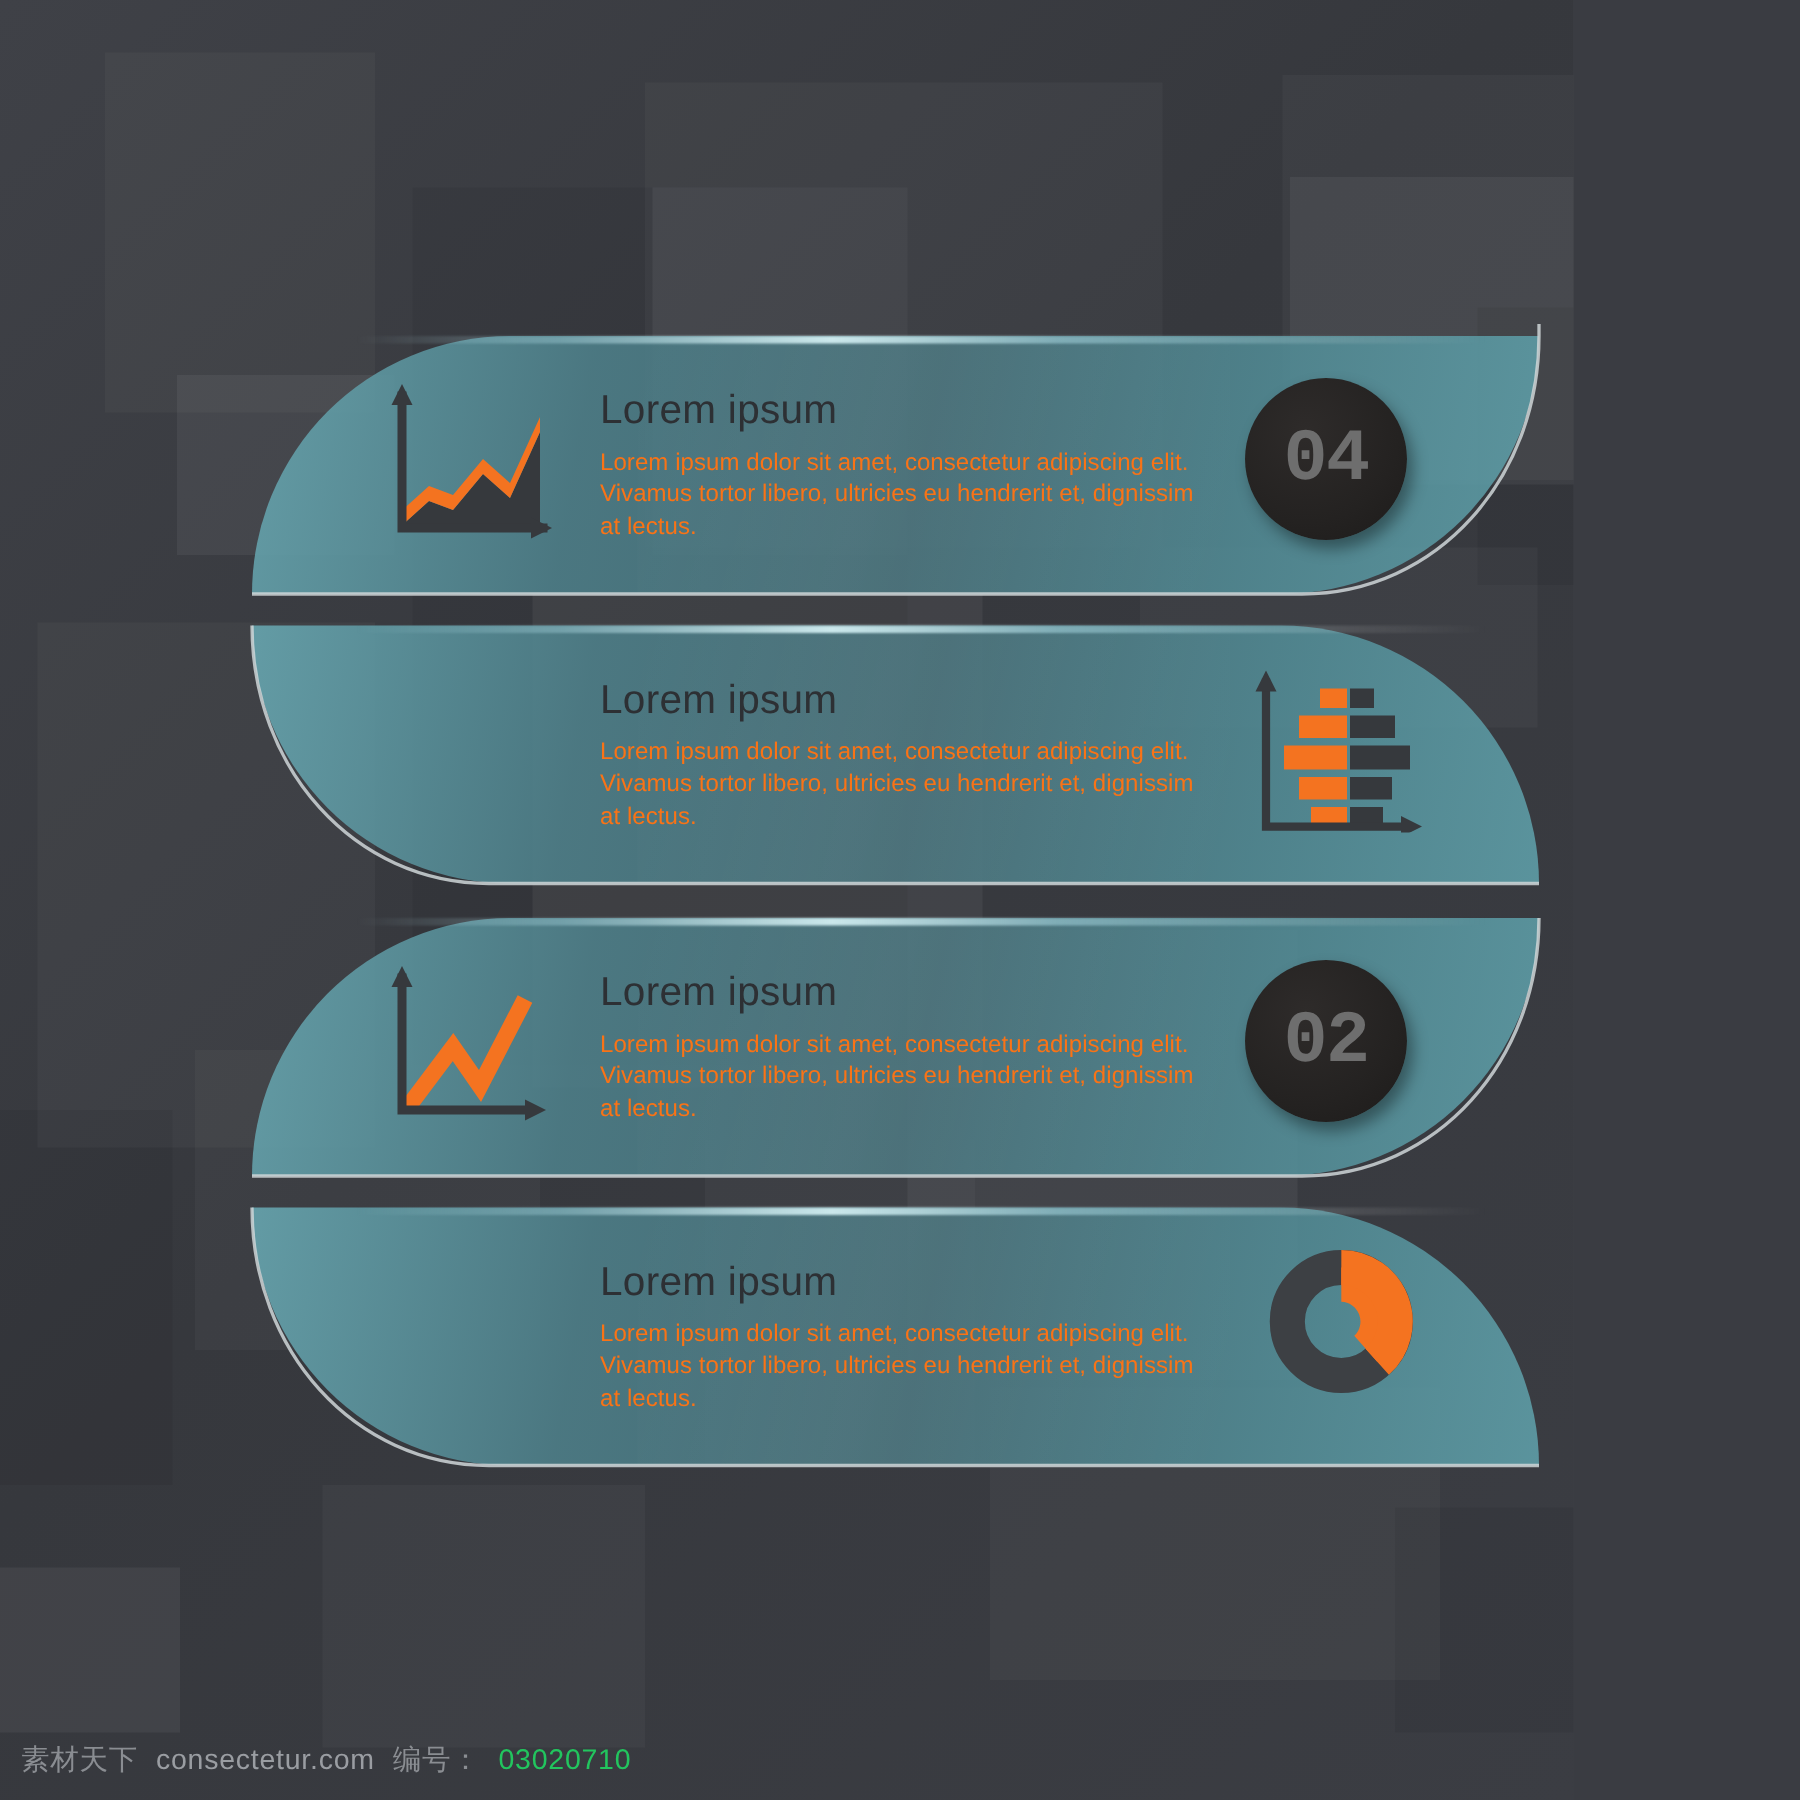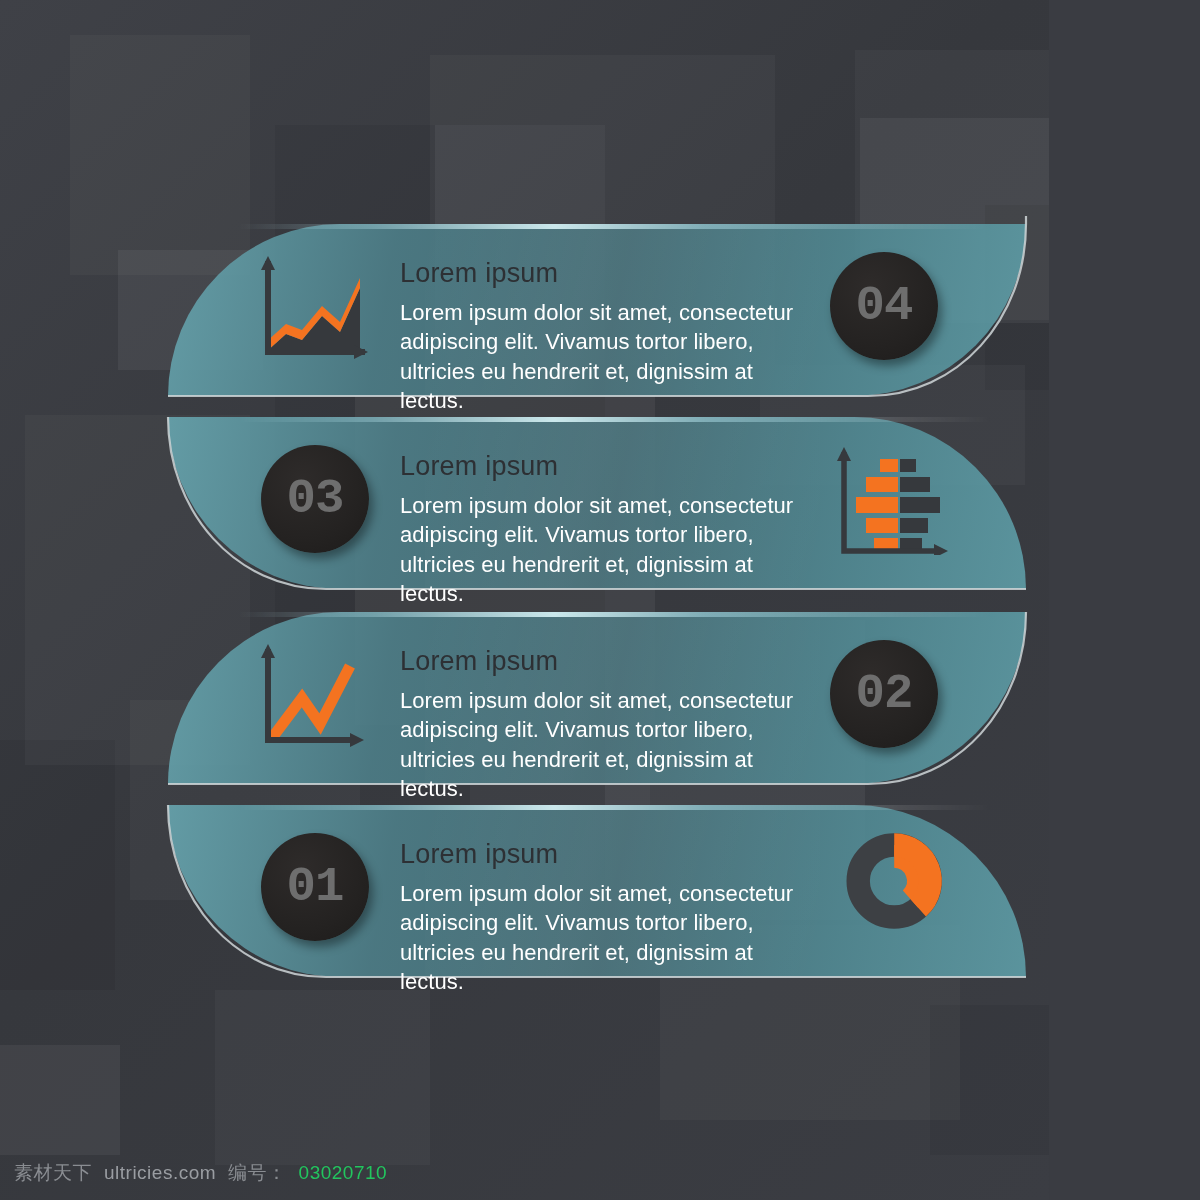--- a/index.html
+++ b/index.html
@@ -130,23 +130,23 @@
     width: 410px;
   }
   .title {
     font-size: 27px;
     color: #2d3034;
     margin: 0 0 9px 0;
     font-weight: normal;
     letter-spacing: 0.2px;
   }
   .body {
-    font-size: 22px;
+    font-size: 16px;
     line-height: 1.33;
-    color: #ffffff;
+    color: #f97316;
     margin: 0;
     letter-spacing: 0.05px;
   }
 
   
   #watermark {
     position: absolute;
     left: 14px;
     bottom: 14px;
     display: flex;
@@ -225,23 +225,20 @@
       <div class="panel-shape">
         <div class="sheen"></div>
       </div>
       <div class="gloss"></div>
       <div class="edge-stroke">
         <svg viewBox="0 0 858 172" preserveAspectRatio="none">
           <path d="M 0 0 L 0 0 C 0 95 68 172 158 172 L 858 172" fill="none" stroke="#cfd6d8" stroke-width="2.2" vector-effect="non-scaling-stroke" opacity="0.85"></path>
         </svg>
       </div>
       <div class="panel-inner">
-        <div class="badge" style="left:93px; top:28px;">
-          <span class="badge-num">03</span>
-        </div>
         <div class="text-col" style="left:232px; top:34px;">
           <h2 class="title">Lorem ipsum</h2>
           <p class="body">Lorem ipsum dolor sit amet, consectetur adipiscing elit. Vivamus tortor libero, ultricies eu hendrerit et, dignissim at lectus.</p>
         </div>
         <div class="icon-box" style="left:662px; top:30px;">
           <svg viewBox="0 0 120 108">
 
             <rect x="50" y="12" width="18" height="13" fill="#f47320"></rect>
             <rect x="36" y="30" width="32" height="15" fill="#f47320"></rect>
             <rect x="26" y="50" width="42" height="16" fill="#f47320"></rect>
@@ -294,39 +291,36 @@
       <div class="panel-shape">
         <div class="sheen"></div>
       </div>
       <div class="gloss"></div>
       <div class="edge-stroke">
         <svg viewBox="0 0 858 172" preserveAspectRatio="none">
           <path d="M 0 0 L 0 0 C 0 95 68 172 158 172 L 858 172" fill="none" stroke="#cfd6d8" stroke-width="2.2" vector-effect="non-scaling-stroke" opacity="0.85"></path>
         </svg>
       </div>
       <div class="panel-inner">
-        <div class="badge" style="left:93px; top:28px;">
-          <span class="badge-num">01</span>
-        </div>
         <div class="text-col" style="left:232px; top:34px;">
           <h2 class="title">Lorem ipsum</h2>
           <p class="body">Lorem ipsum dolor sit amet, consectetur adipiscing elit. Vivamus tortor libero, ultricies eu hendrerit et, dignissim at lectus.</p>
         </div>
         <div class="icon-box" style="left:668px; top:22px;">
           <svg viewBox="0 0 120 120">
             <circle cx="58" cy="60" r="40" fill="none" stroke="#3d4044" stroke-width="26"></circle>
             <path d="M 58 20 A 40 40 0 0 1 84.6 89.8 L 67.6 70.6 A 14.6 14.6 0 0 0 58 45.4 Z" fill="#f47320"></path>
             <path d="M 58 20 A 40 40 0 0 1 84.6 89.8" fill="none" stroke="#f47320" stroke-width="26"></path>
           </svg>
         </div>
       </div>
     </div>
 
   </div>
 
   <div id="watermark">
     <span class="wm-cn">素材天下</span>
-    <span class="wm-site">ultricies.com</span>
+    <span class="wm-site">consectetur.com</span>
     <span class="wm-label">编号：</span>
     <span class="wm-id">03020710</span>
   </div>
 
 </div>
 
 </body></html>

